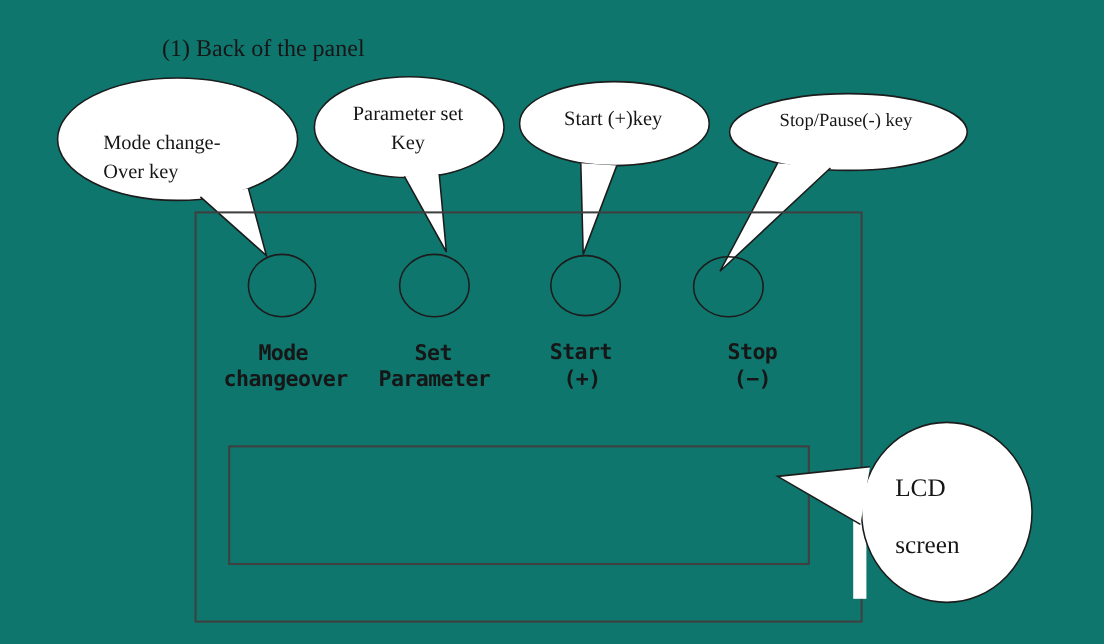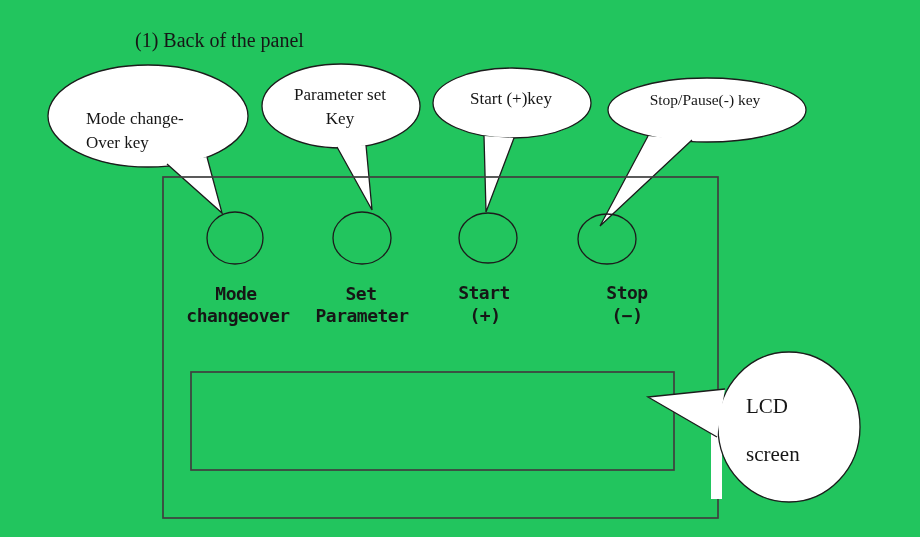--- a/index.html
+++ b/index.html
@@ -4,21 +4,21 @@
 <style>
   html, body {
     margin: 0;
     padding: 0;
     background: #ffffff;
   }
   .figure-wrap {
     position: relative;
     width: 920px;
     height: 537px;
-    background: #22c55e;
+    background: #0f766e;
     overflow: hidden;
     font-family: "Liberation Serif", serif;
     text-decoration: underline;
   }
   svg text {
     fill: #161616;
   }
   .serif-txt {
     font-family: "Liberation Serif", serif;
   }

